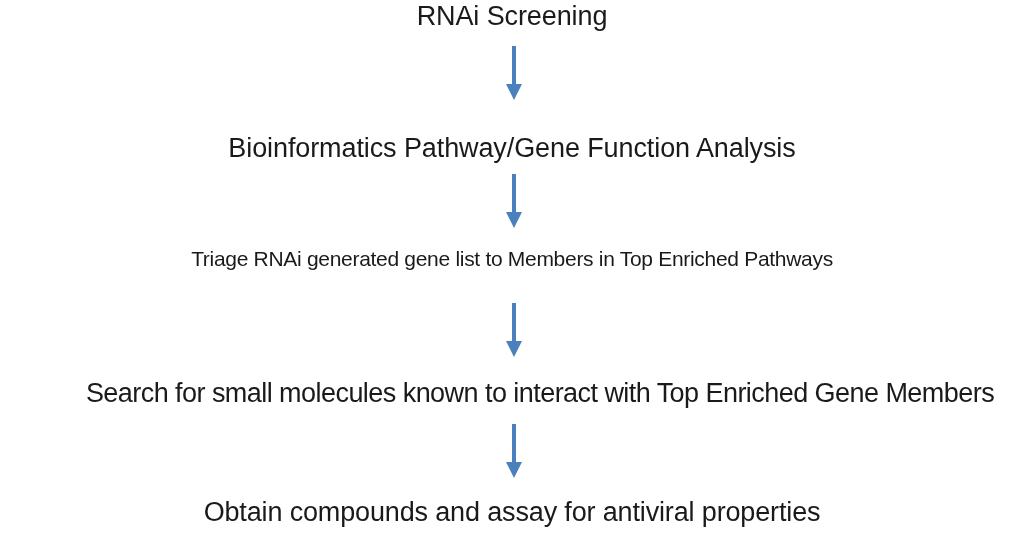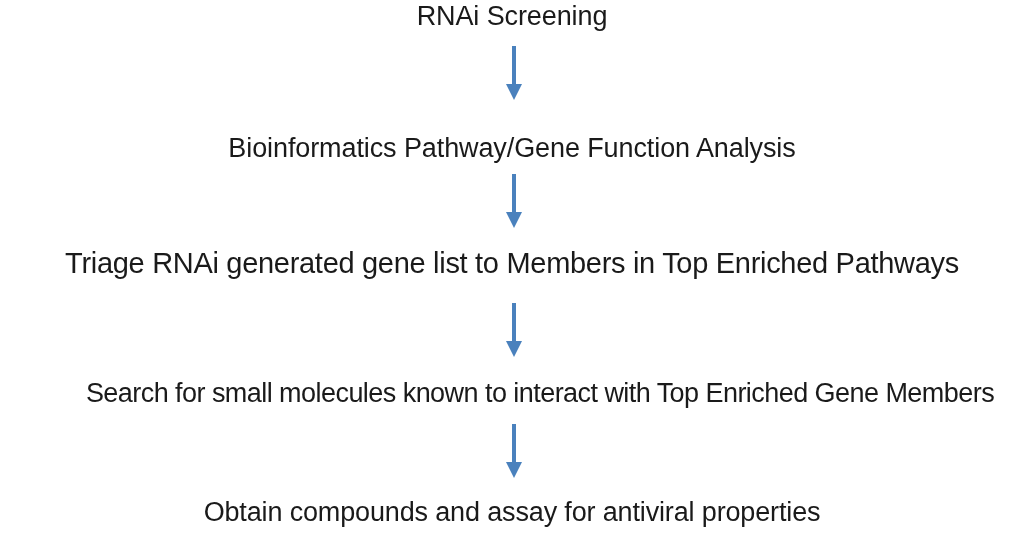--- a/index.html
+++ b/index.html
@@ -30,21 +30,21 @@
     text-align: center;
     color: #1a1a1a;
     font-weight: 400;
     line-height: 1.08;
     white-space: nowrap;
     letter-spacing: -0.1px;
   }
 
   .step-1 { top: 2px;   font-size: 27px; text-align: center; }
   .step-2 { top: 113px; font-size: 27px; margin-top: 21px; }
-  .step-3 { top: 248px; font-size: 29px; letter-spacing: -0.3px; }
+  .step-3 { top: 248px; font-size: 21px; letter-spacing: -0.3px; }
   .step-4 { top: 379px; font-size: 27px; letter-spacing: -0.55px; margin-left: 28px; }
   .step-5 { top: 498px; font-size: 27px; letter-spacing: -0.15px; text-align: center; }
 
   
   .arrow {
     position: absolute;
     left: 494px;
     width: 40px;
   }
   .arrow svg {

